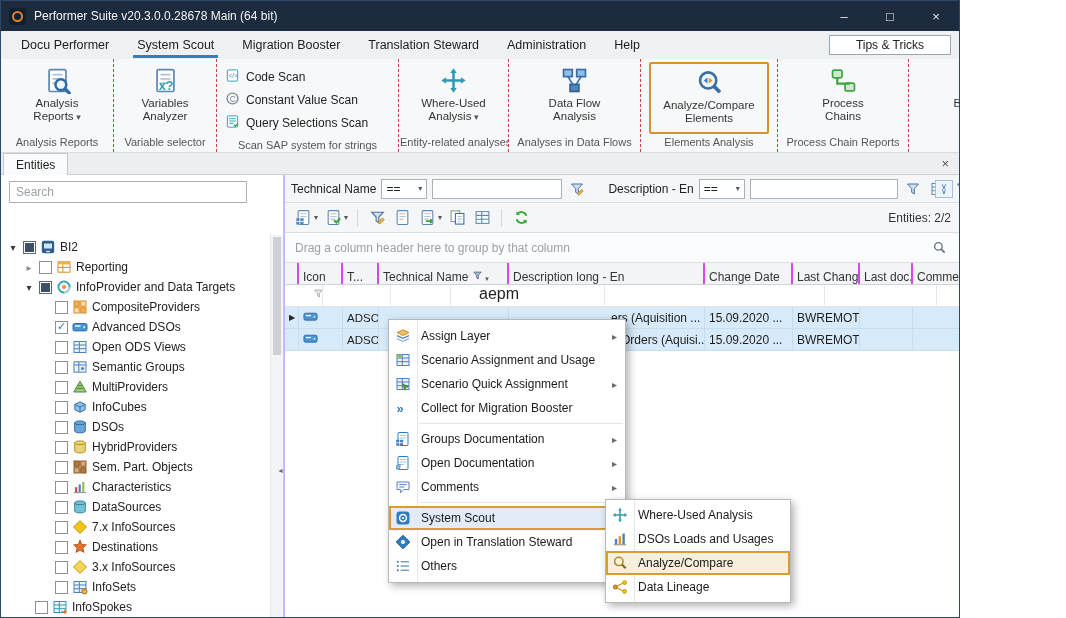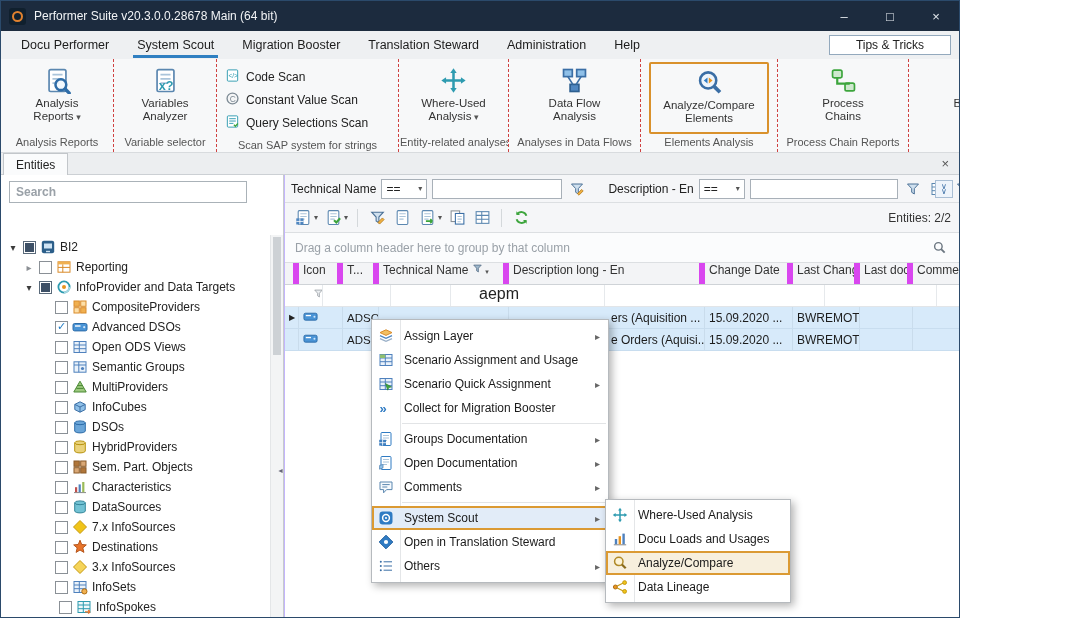--- a/index.html
+++ b/index.html
@@ -33,21 +33,21 @@
 .doctabs{position:absolute;left:0;top:152px;right:0;height:22px;background:#eceef0;border-bottom:1px solid #ccd0d4;}
 .doctab{position:absolute;left:2px;top:0;height:22px;padding:0 12px;background:#fafbfc;border:1px solid #c2c6ca;border-bottom:none;display:flex;align-items:center;font-size:12px;color:#222;}
 .doctabs .closex{position:absolute;right:10px;top:3px;color:#555;font-size:13px;}
 
 .leftpanel{position:absolute;left:0;top:174px;width:283px;bottom:0;background:#fff;border-right:1px solid #c6cacd;}
 .lptabs{height:26px;display:flex;border-bottom:1px solid #e2e4e7;background:#fbfcfd;}
 .lptab{padding:0 12px;display:flex;align-items:center;font-size:12px;color:#333;position:relative;}
 .lptab.active{color:#1b6fbe;}
 .lptab.active::after{content:"";position:absolute;left:8px;right:8px;bottom:0;height:2px;background:#2f7fc1;}
 .searchwrap{padding:6px 8px 4px 8px;}
-.searchbox{width:238px;height:22px;border:1px solid #aab2b8;padding:0 6px;font-size:12px;color:#333;background:#fff;font-weight:bold;}
+.searchbox{width:238px;height:22px;border:1px solid #aab2b8;padding:0 6px;font-size:12px;color:#333;background:#fff;}
 .searchbox::placeholder{color:#9aa1a8;}
 .tree{position:absolute;left:0;top:60px;bottom:0;right:13px;overflow:hidden;padding-top:2px;}
 .trow{display:flex;align-items:center;height:20px;gap:4px;}
 .texp{width:12px;text-align:center;color:#8b8f94;font-size:10px;flex:none;}
 .texp.exp{color:#3c3c3c;}
 .cb{width:13px;height:13px;border:1px solid #8a9096;background:#fff;position:relative;flex:none;}
 .cb.indeterminate{border-color:#5a6a7a;}
 .cb.indeterminate::after{content:"";position:absolute;inset:1px;background:#3d5066;}
 .cb.checked::after{content:"✓";position:absolute;left:1px;top:-2px;font-size:11px;color:#1e7ac4;font-weight:bold;}
 .ticon{width:16px;height:16px;flex:none;display:flex;}
@@ -67,30 +67,30 @@
 .toolbar{position:absolute;left:0;top:28px;right:0;height:30px;background:#f5f6f8;border-bottom:1px solid #dcdfe2;display:flex;align-items:center;gap:5px;padding:0 8px;}
 .tbtn{display:flex;align-items:center;gap:1px;}
 .tsep{width:1px;height:18px;background:#d4d8db;margin:0 4px;}
 .tcaret{font-size:8px;color:#555;}
 .entcount{margin-left:auto;font-size:12px;color:#333;}
 .groupbar{position:absolute;left:0;top:58px;right:0;height:30px;background:#fbfcfd;border-bottom:1px solid #dcdfe2;display:flex;align-items:center;padding:0 10px;}
 .grouphint{color:#9aa1a8;font-size:12px;}
 .groupbar .magwrap{margin-left:auto;}
 .grid{position:absolute;left:0;top:88px;right:0;bottom:0;background:#fff;}
 .gh{display:flex;height:22px;background:#f3f4f6;border-bottom:1px solid #cfd3d7;}
-.ghc{border-right:6px solid #d946ef;display:flex;align-items:flex-start;gap:4px;padding:0 4px;font-size:12px;color:#333;overflow:hidden;white-space:nowrap;flex:none;}
+.ghc{border-right:2px solid #d946ef;display:flex;align-items:flex-end;gap:4px;padding:0 4px;font-size:12px;color:#333;overflow:hidden;white-space:nowrap;flex:none;}
 .gf{display:flex;height:22px;border-bottom:1px solid #e2e5e8;background:#fff;}
 .gfc{border-right:1px solid #e6e9ec;display:flex;align-items:flex-start;padding:0 4px;font-size:16px;overflow:hidden;flex:none;margin-left:24px;}
 .gr{display:flex;height:22px;background:#d7eafa;border-bottom:1px solid #c8ddef;}
 .grc{border-right:1px solid #c9dcec;display:flex;align-items:center;padding:0 4px;font-size:12px;color:#1c1c1c;overflow:hidden;white-space:nowrap;flex:none;}
 .grc.covered{padding-left:102px;}
 .rowarrow{font-size:8px;color:#222;}
 .typetxt{font-size:11.5px;}
 
-.ctxmenu{position:absolute;left:370px;top:318px;width:238px;background:#fff;border:1px solid #b6babe;box-shadow:3px 3px 8px rgba(0,0,0,.3);padding:4px 0;z-index:50;}
+.ctxmenu{position:absolute;left:387px;top:318px;width:238px;background:#fff;border:1px solid #b6babe;box-shadow:3px 3px 8px rgba(0,0,0,.3);padding:4px 0;z-index:50;}
 .submenu{position:absolute;left:604px;top:498px;width:186px;background:#fff;border:1px solid #b6babe;box-shadow:3px 3px 8px rgba(0,0,0,.3);padding:3px 0;z-index:60;}
 .ctxmenu::before,.submenu::before{content:"";position:absolute;left:28px;top:0;bottom:0;width:1px;background:#e4e6e8;}
 .mi{height:24px;display:flex;align-items:center;gap:10px;padding:0 8px 0 6px;position:relative;font-size:12px;color:#1a1a1a;}
 .micon{width:16px;height:16px;flex:none;display:flex;}
 .marrow{margin-left:auto;color:#666;font-size:10px;}
 .msep{height:1px;background:#e2e4e6;margin:3px 2px 3px 30px;}
 .mi.hl{outline:2px solid #db9a33;outline-offset:-2px;background:#e2ecf8;}
 .submenu .mi.hl{background:#f7efdd;}
 </style>
 </head>
@@ -470,21 +470,21 @@
           <span class="cb unchecked"></span>
           <span class="ticon">
             <svg width="16" height="16" viewBox="0 0 16 16" xmlns="http://www.w3.org/2000/svg">
               <rect x="2" y="2.5" width="12" height="11" fill="#eaf2fa" stroke="#4f81bd"></rect>
               <path d="M2 6h12M2 9.7h12M7.3 2.5v11" stroke="#4f81bd" fill="none"></path>
               <circle cx="12.4" cy="12.4" r="2.6" fill="#f0b050" stroke="#b06f15"></circle>
             </svg>
           </span>
           <span class="tlabel">InfoSets</span>
         </div>
-        <div class="trow" style="padding-left: 42px;">
+        <div class="trow" style="padding-left: 18px;">
           <span class="texp"></span>
           <span class="cb unchecked"></span>
           <span class="ticon">
             <svg width="16" height="16" viewBox="0 0 16 16" xmlns="http://www.w3.org/2000/svg">
               <rect x="2" y="2.5" width="12" height="11" fill="#eef8fa" stroke="#2e9bb0"></rect>
               <path d="M2 6h12M2 9.7h12M7.3 2.5v11" stroke="#2e9bb0" fill="none"></path>
               <path d="M9 12.8h5M14 12.8l-1.8-1.8M14 12.8l-1.8 1.8" stroke="#e8742a" stroke-width="1.3" fill="none"></path>
             </svg>
           </span>
           <span class="tlabel">InfoSpokes</span>
@@ -878,21 +878,21 @@
       </div>
       <div class="mi">
         <span class="micon">
           <svg width="16" height="16" viewBox="0 0 16 16" xmlns="http://www.w3.org/2000/svg">
             <path d="M1.8 13.8h12.4" stroke="#888"></path>
             <rect x="2.8" y="8" width="2.4" height="5.3" fill="#4f81bd"></rect>
             <rect x="6.6" y="5.2" width="2.4" height="8.1" fill="#e8941f"></rect>
             <rect x="10.4" y="2.6" width="2.4" height="10.7" fill="#4f81bd"></rect>
           </svg>
         </span>
-        <span class="mlabel">Docu Loads and Usages</span>
+        <span class="mlabel">DSOs Loads and Usages</span>
       </div>
       <div class="mi hl">
         <span class="micon">
           <svg width="16" height="16" viewBox="0 0 16 16" xmlns="http://www.w3.org/2000/svg">
             <circle cx="6.8" cy="6.4" r="4.2" fill="#fdf3d7" stroke="#b08a28" stroke-width="1.5"></circle>
             <line x1="9.9" y1="9.5" x2="13.7" y2="13.3" stroke="#8a6a1a" stroke-width="2.2"></line>
           </svg>
         </span>
         <span class="mlabel">Analyze/Compare</span>
       </div>

